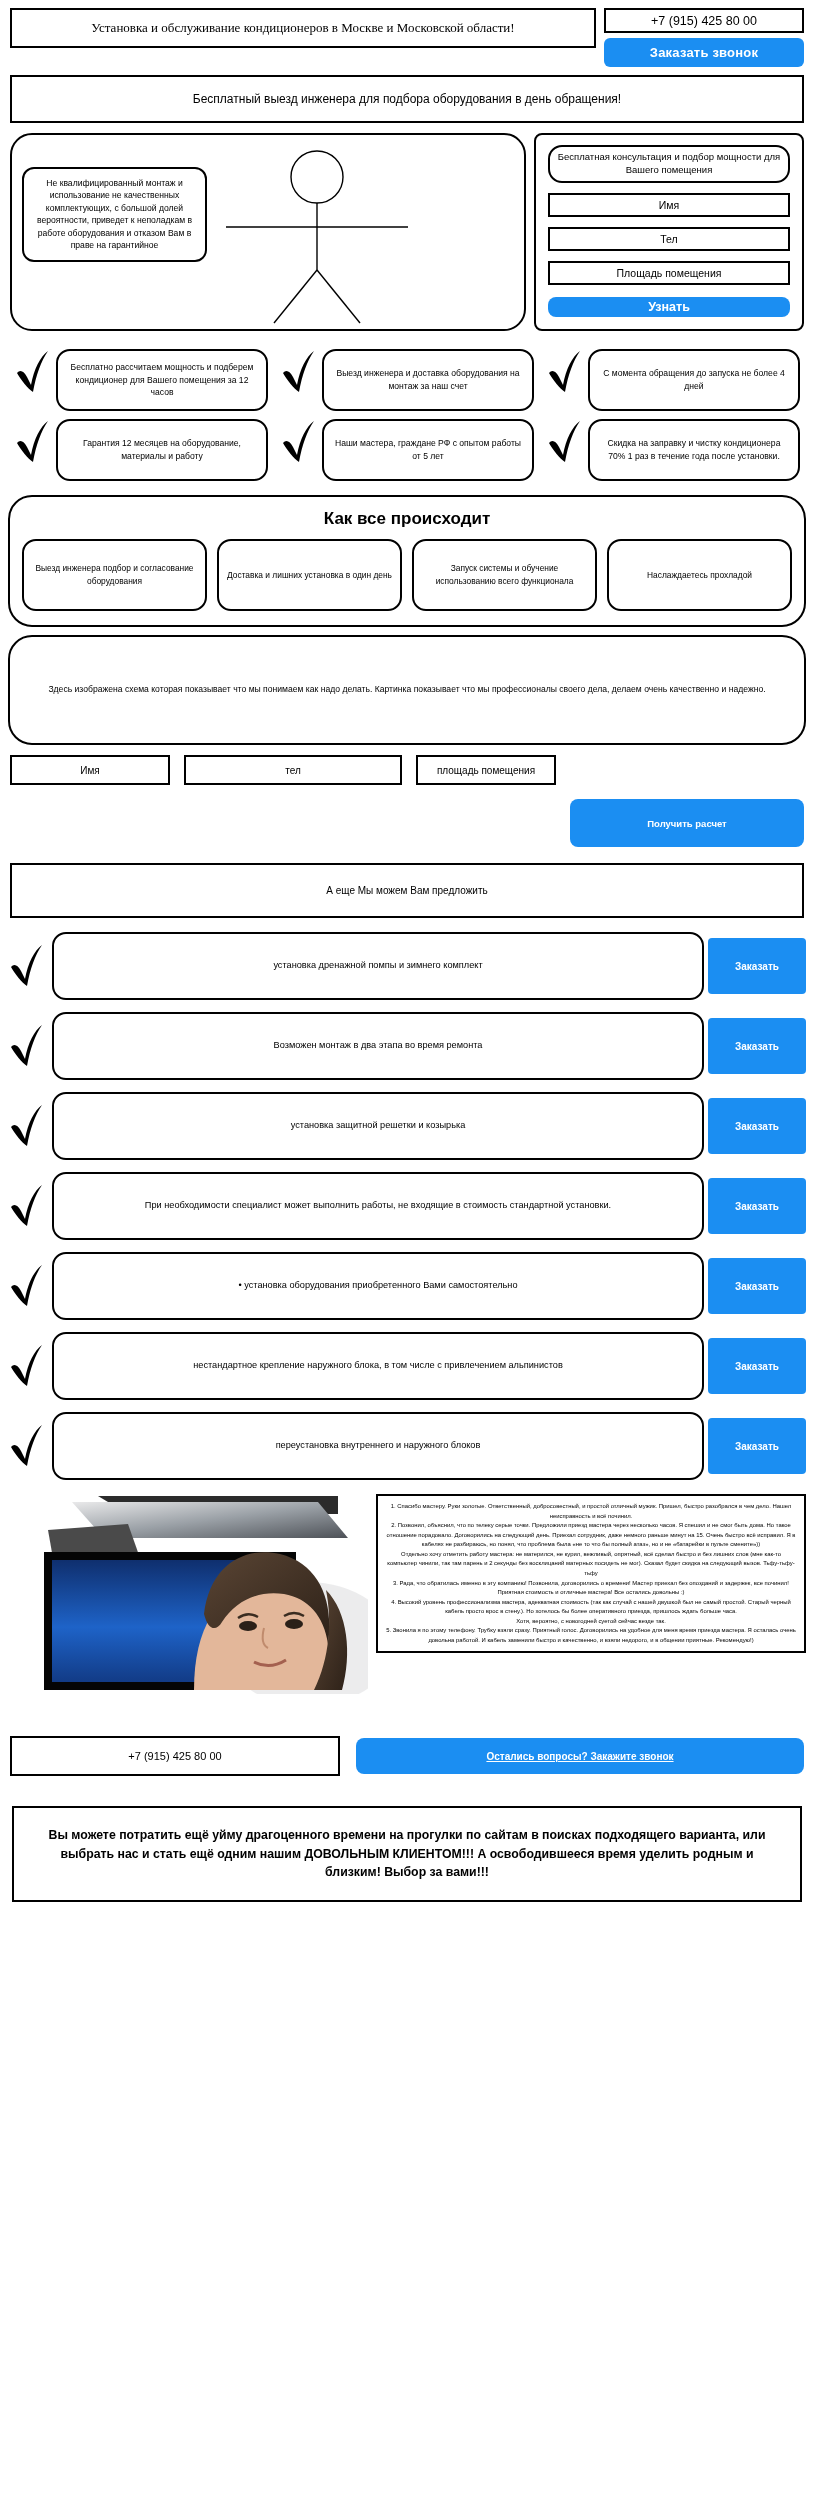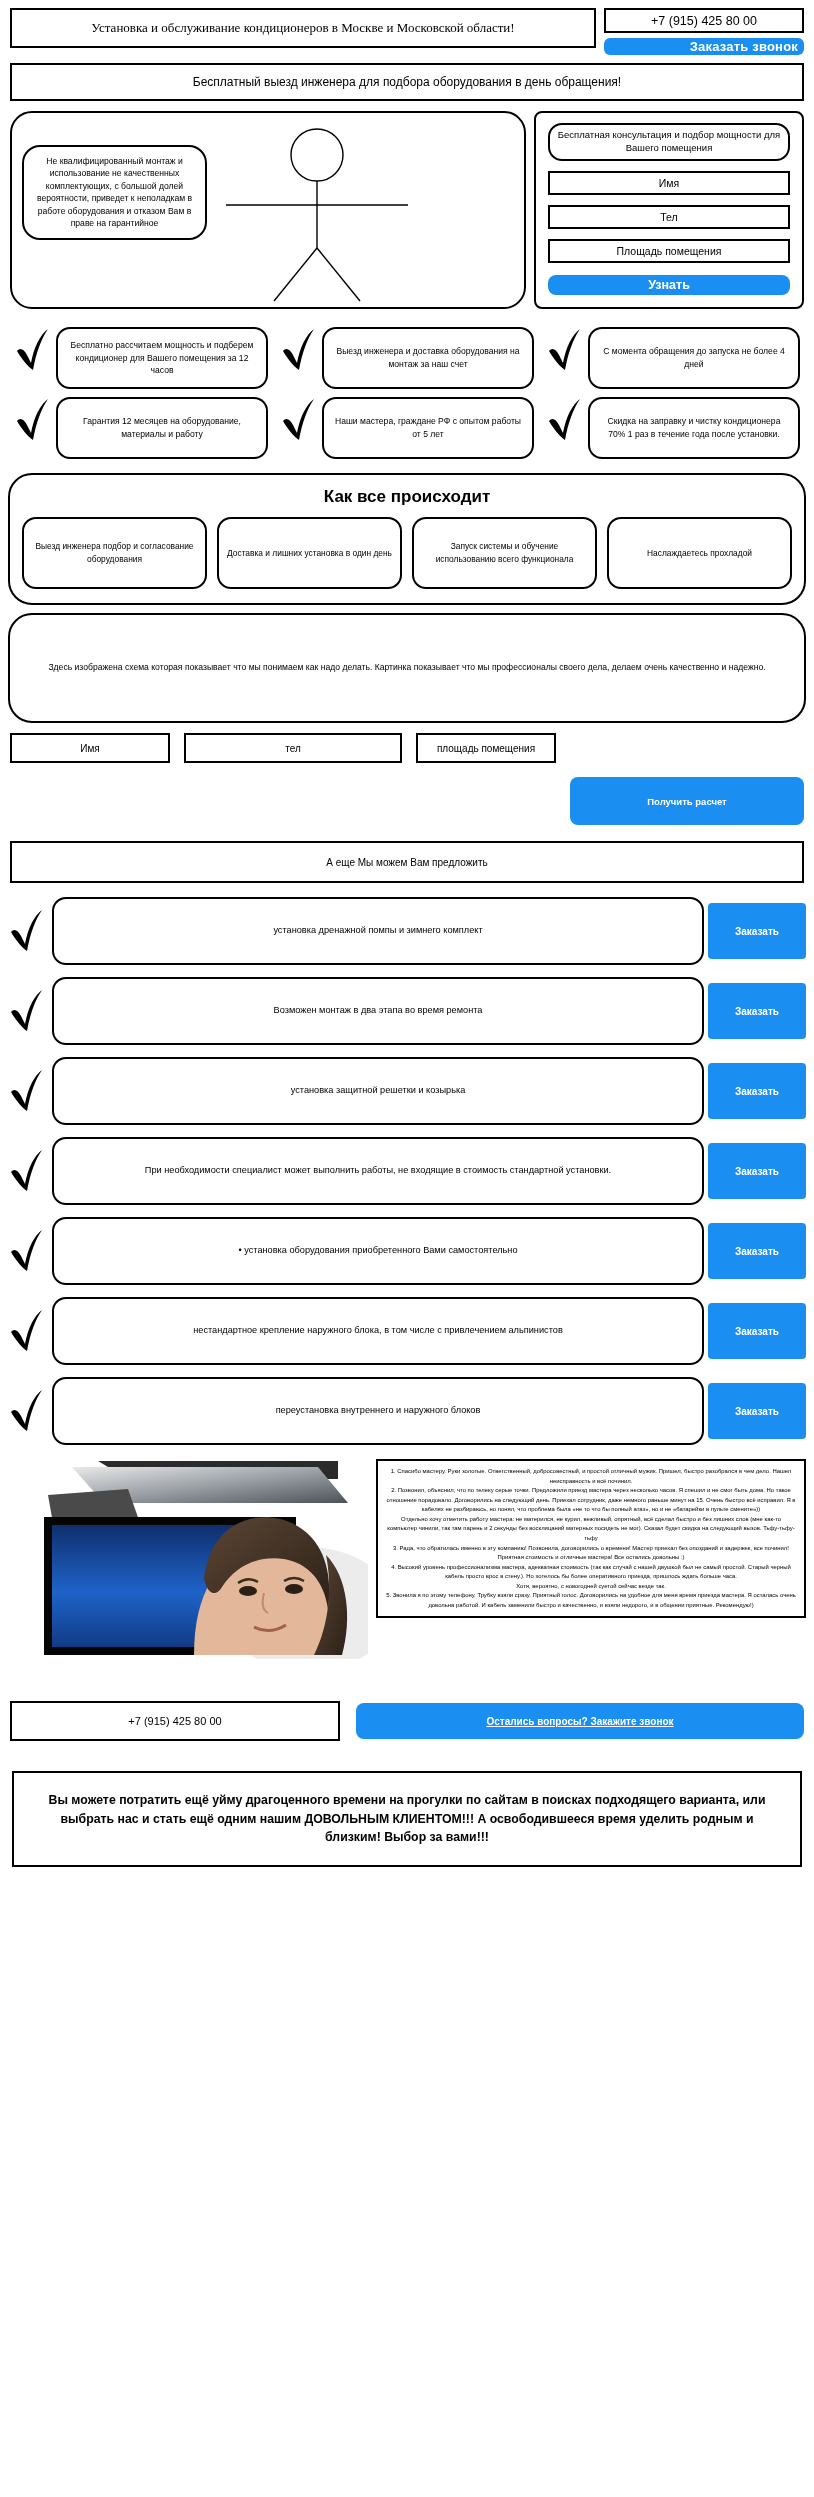--- a/index.html
+++ b/index.html
@@ -35,45 +35,45 @@
   .phone-box { height: 25px; font-size: 12.5px; }
   .btn-blue {
     background: #1b8ef2;
     color: #fff;
     border: none;
     border-radius: 6px;
     font-weight: bold;
     cursor: pointer;
     font-family: inherit;
   }
-  .call-btn { height: 17px; font-size: 13px; letter-spacing: .2px; text-align: right; }
+  .call-btn { height: 29px; font-size: 13px; letter-spacing: .2px; }
 
   .subheader {
     margin: 8px 10px 0 10px;
-    height: 38px;
+    height: 48px;
     font-size: 12px;
     text-align: center;
   }
 
   
   .hero { display:flex; margin: 10px 10px 0 10px; gap: 8px; align-items: stretch; }
   .hero-left {
     flex: 1 1 auto;
     border: 2px solid #000;
     border-radius: 22px;
     position: relative;
     height: 198px;
     background:#fff;
   }
   .warn-box {
     position: absolute;
     left: 10px; top: 32px;
     width: 185px;
     border: 2px solid #000;
-    border-radius: 18px;
+    border-radius: 12px;
     padding: 8px 6px;
     font-size: 8.6px;
     line-height: 1.45;
     text-align: center;
   }
   .stickman { position:absolute; left: 200px; top: 10px; }
 
   .hero-right {
     width: 270px;
     border: 2px solid #000;
@@ -157,21 +157,21 @@
   .if-name { width: 160px; }
   .if-tel  { width: 218px; }
   .if-area { width: 140px; }
   .if-field { border: 2px solid #000; height: 30px; font-size: 10px; background:#fff; font-family:inherit; color:#000; text-align:center; }
   .if-field::placeholder{ color:#000; opacity:1; }
   .calc-btn { flex:1 1 auto; height: 48px; font-size: 9.5px; border-radius: 8px; margin-top: 44px; }
 
   
   .offer-banner {
     margin: 16px 10px 0 10px;
-    height: 42px;
+    height: 55px;
     font-size: 10px;
   }
 
   
   .svc-wrap { margin: 14px 8px 0 8px; display:flex; flex-direction:column; gap: 12px; }
   .svc-row { display:flex; align-items:center; gap: 4px; }
   .svc-card {
     flex: 1 1 auto;
     border: 2px solid #000;
     border-radius: 14px;

